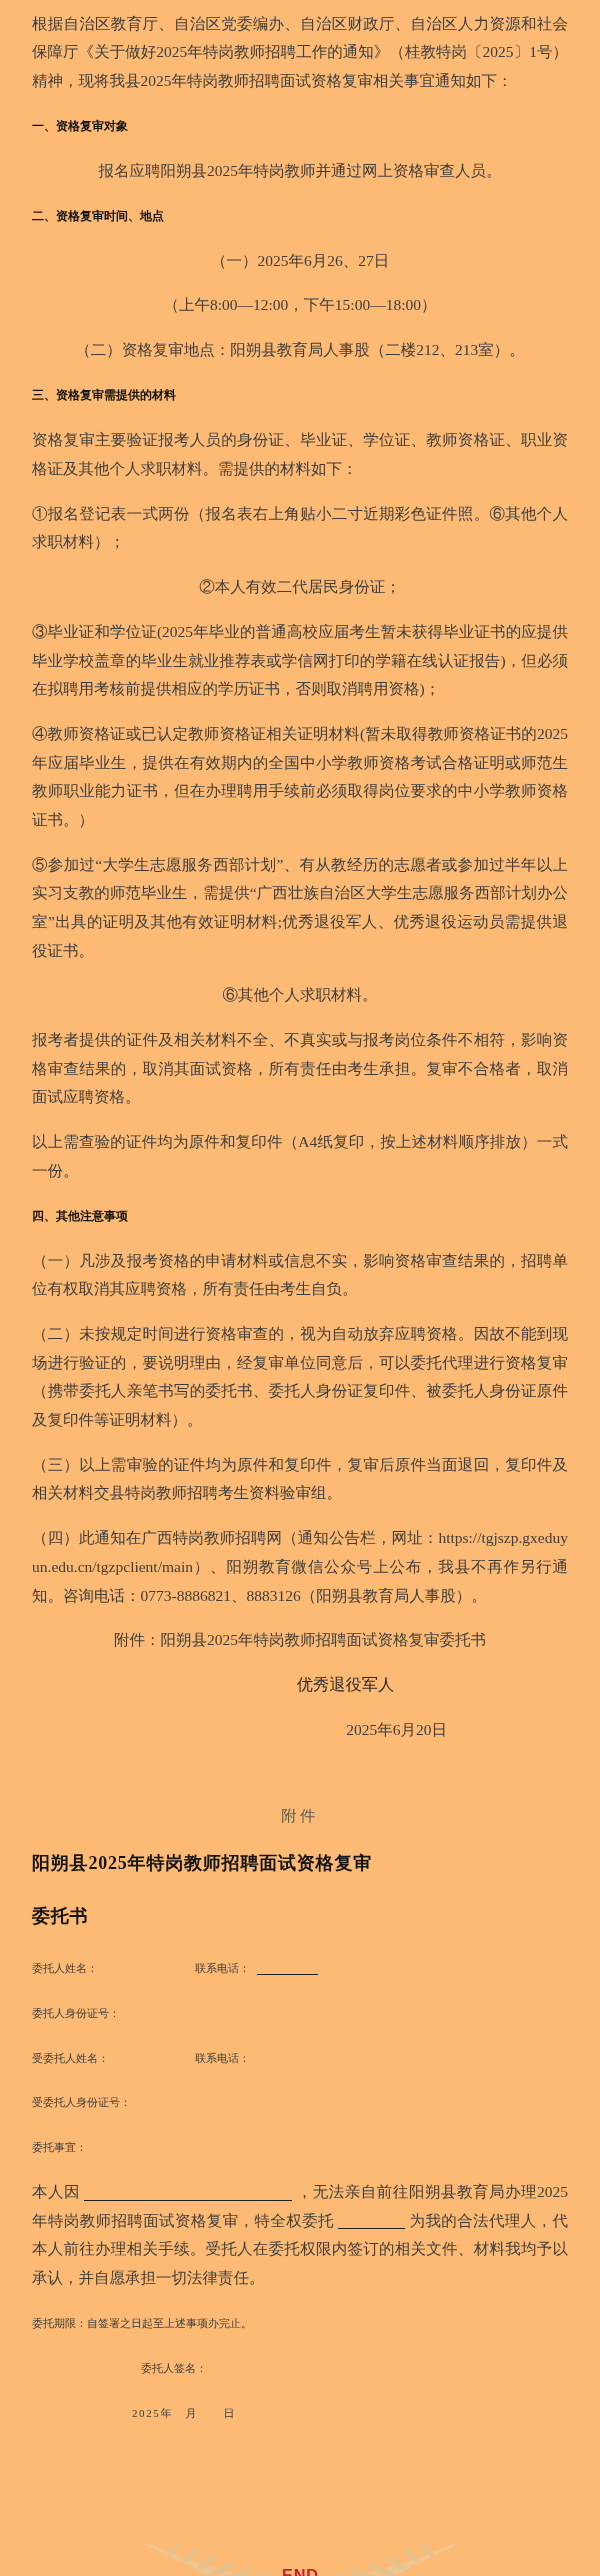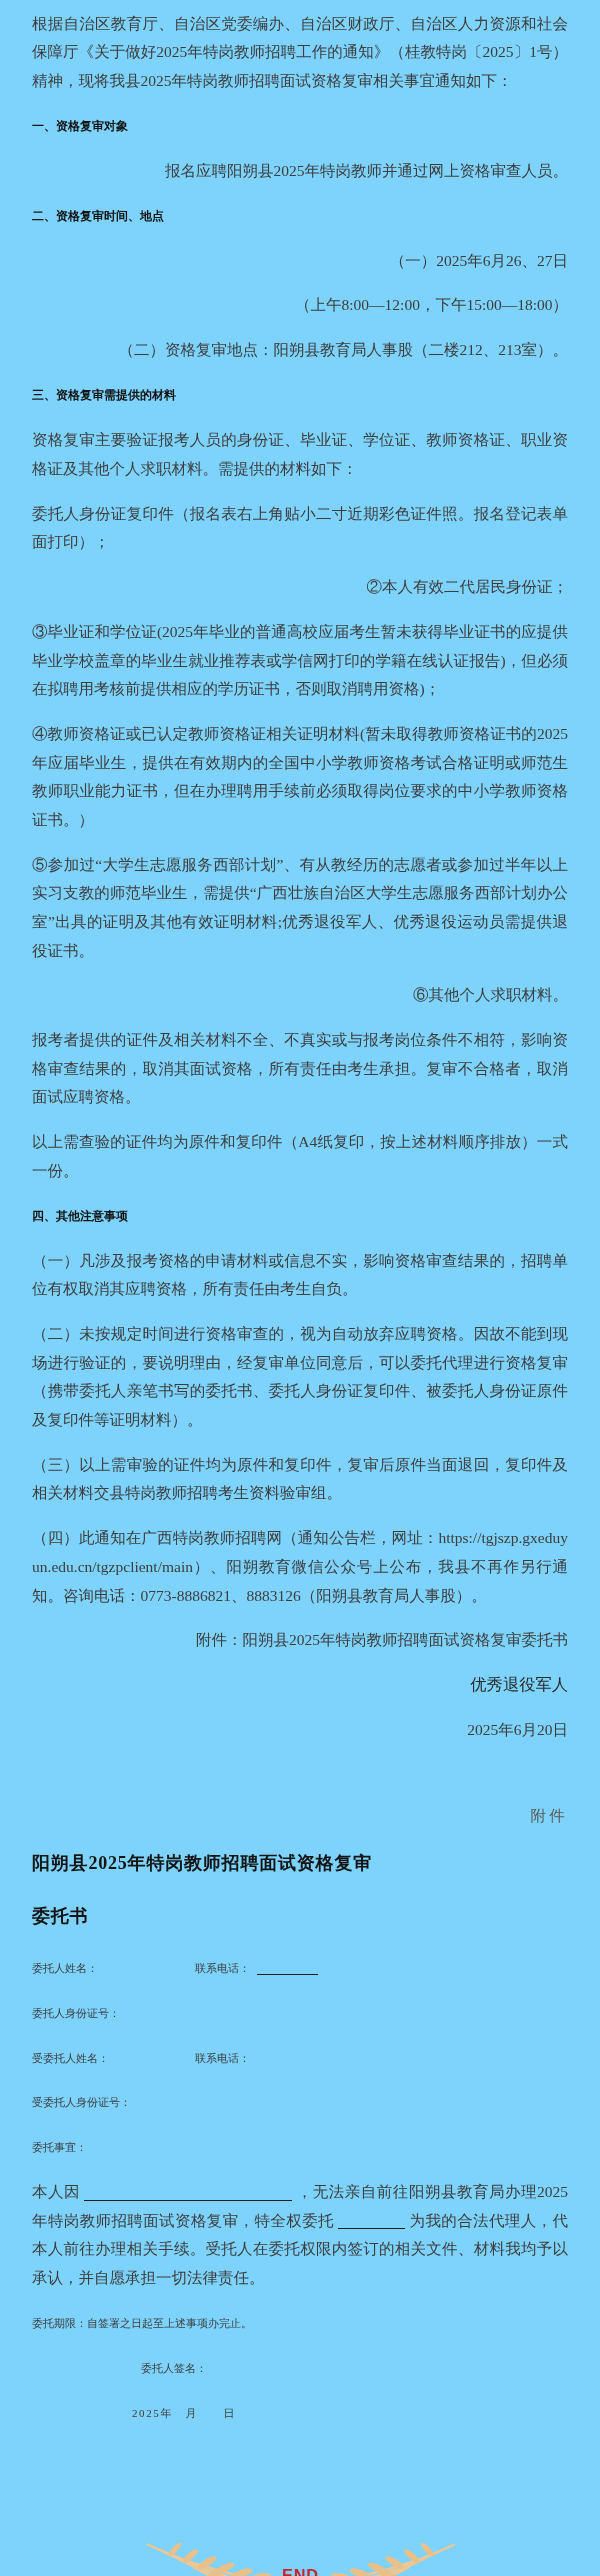--- a/index.html
+++ b/index.html
@@ -1,27 +1,27 @@
 <!DOCTYPE html>
 <html style="font-size:13px"><head>
 <meta charset="utf-8">
 <style>
   html,body{margin:0;padding:0;background:#ffffff;}
   .page{
     position:relative;
     width:601px;height:2576px;
     margin:0 auto;
-    background:#7dd3fc;
+    background:#fdba74;
     overflow:hidden;
     font-family:"Liberation Serif","DejaVu Serif",serif;
     color:#3d3d3d;
   }
   .content{padding:9.8px 33px 0 32px;}
   .para{font-size:15.5px;line-height:28.6px;margin:0 0 16.3px 0;text-align:justify;word-break:break-all;}
-  .para.single{text-align:right;}
+  .para.single{text-align:center;}
   .sec-heading{font-size:12px;line-height:28.6px;margin:0 0 16.3px 0;font-weight:bold;color:#141414;}
   .issuer-line{margin-left:91px;color:#2a2a2a;font-size:16.3px;}
   .issue-date-line{margin-left:193px;}
   .spacer50{height:41px;}
   .att-label{color:#5a5a5a;letter-spacing:3.3px;}
   .att-title{font-size:18px;font-weight:bold;color:#141414;text-align:left;line-height:33px;margin:0 0 20.4px 0;letter-spacing:0.8px;}
   .form-row{font-size:11px;line-height:28.6px;margin:0 0 16.3px 0;}
   .inline-label{display:inline-block;width:163px;}
   .blank{display:inline-block;border-bottom:1.6px solid #1e1e1e;height:16.3px;vertical-align:-3.3px;}
   .blank.phone{width:61px;margin-left:6.5px;}
@@ -51,21 +51,21 @@
     <h3 class="sec-heading">一、资格复审对象</h3>
     <p class="para single">报名应聘阳朔县2025年特岗教师并通过网上资格审查人员。</p>
 
     <h3 class="sec-heading">二、资格复审时间、地点</h3>
     <p class="para single">（一）2025年6月26、27日</p>
     <p class="para single">（上午8:00—12:00，下午15:00—18:00）</p>
     <p class="para single">（二）资格复审地点：阳朔县教育局人事股（二楼212、213室）。</p>
 
     <h3 class="sec-heading">三、资格复审需提供的材料</h3>
     <p class="para">资格复审主要验证报考人员的身份证、毕业证、学位证、教师资格证、职业资格证及其他个人求职材料。需提供的材料如下：</p>
-    <p class="para">委托人身份证复印件（报名表右上角贴小二寸近期彩色证件照。报名登记表单面打印）；</p>
+    <p class="para">①报名登记表一式两份（报名表右上角贴小二寸近期彩色证件照。⑥其他个人求职材料）；</p>
     <p class="para single">②本人有效二代居民身份证；</p>
     <p class="para">③毕业证和学位证(2025年毕业的普通高校应届考生暂未获得毕业证书的应提供毕业学校盖章的毕业生就业推荐表或学信网打印的学籍在线认证报告)，但必须在拟聘用考核前提供相应的学历证书，否则取消聘用资格)；</p>
     <p class="para">④教师资格证或已认定教师资格证相关证明材料(暂未取得教师资格证书的2025 年应届毕业生，提供在有效期内的全国中小学教师资格考试合格证明或师范生教师职业能力证书，但在办理聘用手续前必须取得岗位要求的中小学教师资格证书。）</p>
     <p class="para">⑤参加过“大学生志愿服务西部计划”、有从教经历的志愿者或参加过半年以上实习支教的师范毕业生，需提供“广西壮族自治区大学生志愿服务西部计划办公室”出具的证明及其他有效证明材料;优秀退役军人、优秀退役运动员需提供退役证书。</p>
     <p class="para single">⑥其他个人求职材料。</p>
     <p class="para">报考者提供的证件及相关材料不全、不真实或与报考岗位条件不相符，影响资格审查结果的，取消其面试资格，所有责任由考生承担。复审不合格者，取消面试应聘资格。</p>
     <p class="para">以上需查验的证件均为原件和复印件（A4纸复印，按上述材料顺序排放）一式一份。</p>
 
     <h3 class="sec-heading">四、其他注意事项</h3>
     <p class="para">（一）凡涉及报考资格的申请材料或信息不实，影响资格审查结果的，招聘单位有权取消其应聘资格，所有责任由考生自负。</p>

